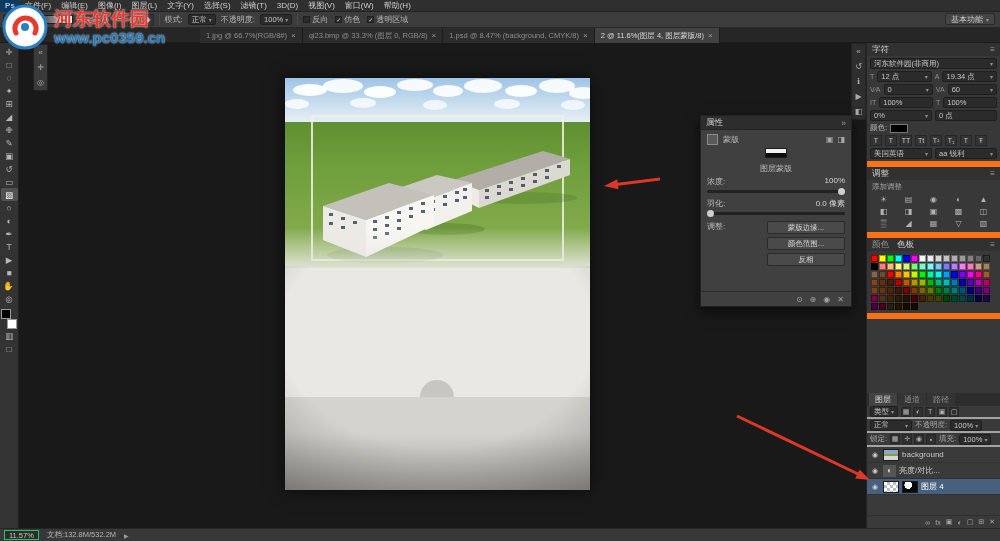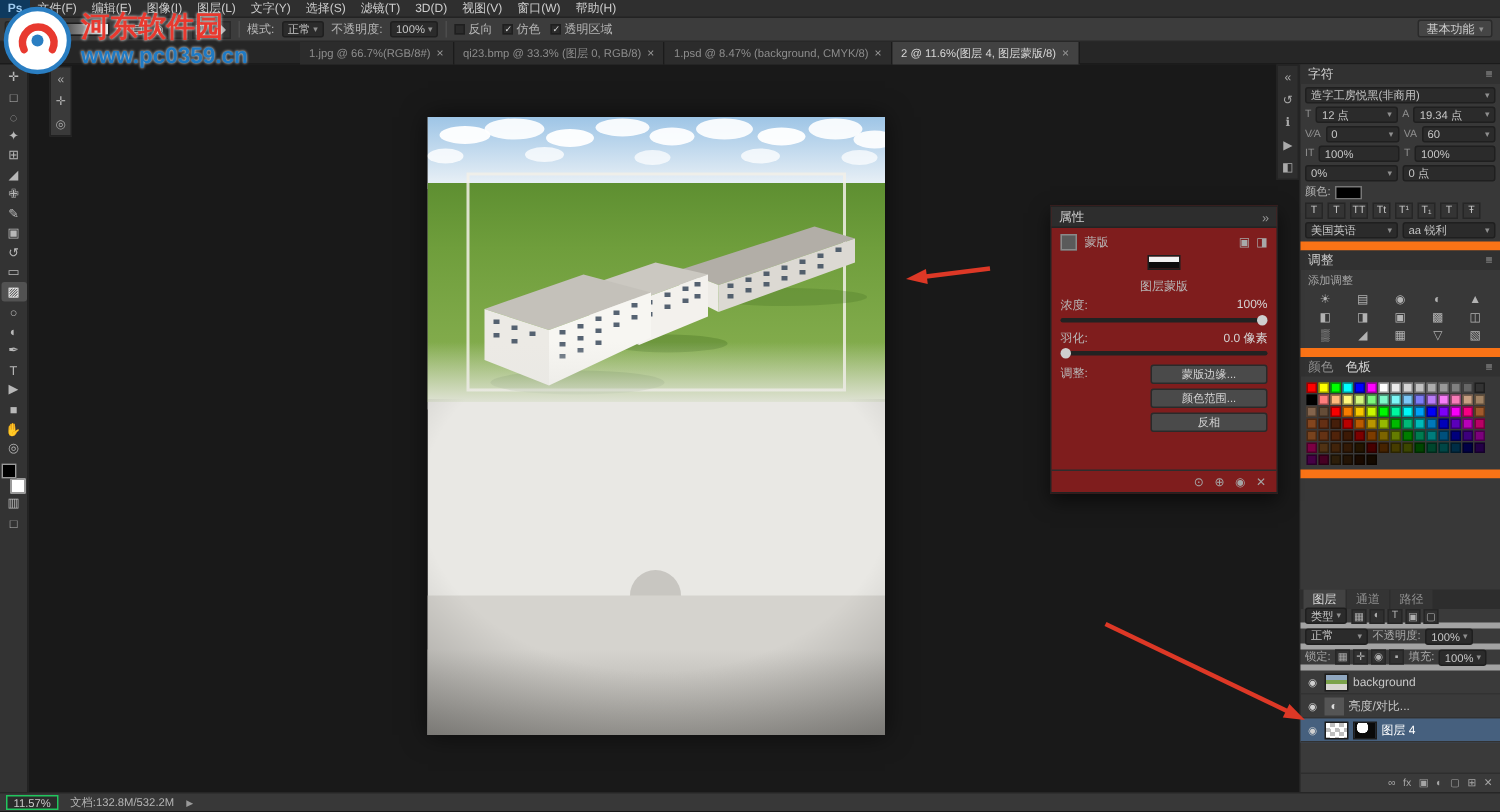--- a/index.html
+++ b/index.html
@@ -63,22 +63,22 @@
 
 
 #arrows{left:0;top:0;width:1000px;height:541px;pointer-events:none;z-index:12;}
 
 
 .watermark{left:2px;top:4px;display:flex;align-items:center;gap:6px;z-index:20;}
 .wm-name{font-size:19px;font-weight:bold;line-height:21px;text-shadow:0 0 2px #fff;}
 .wm-url{font-size:15px;font-weight:bold;line-height:17px;text-shadow:0 0 2px #fff;}
 
 
-.props-panel{left:700px;top:115px;width:152px;height:192px;background:#7f1d1d;border:1px solid #222;
-  box-shadow:0 5px 12px rgba(0,0,0,.55);z-index:8;font-size:8px;margin-top:22px;}
+.props-panel{left:700px;top:115px;width:152px;height:192px;background:#404040;border:1px solid #222;
+  box-shadow:0 5px 12px rgba(0,0,0,.55);z-index:8;font-size:8px;}
 .pp-head{height:14px;background:#2d2d2d;border-bottom:1px solid #232323;display:flex;
   align-items:center;justify-content:space-between;padding:0 5px;color:#cfcfcf;font-size:8.5px;}
 .pp-collapse{color:#9a9a9a;}
 .pp-row{display:flex;align-items:center;gap:5px;padding:0 6px;}
 .pp-mask{height:18px;}
 .mask-ico{width:11px;height:11px;background:#5a5a5a;border:1px solid #8a8a8a;display:inline-block;}
 .pp-right-icons{margin-left:auto;display:flex;gap:4px;color:#a8a8a8;font-size:8px;}
 .pp-thumb{height:26px;flex-direction:column;}
 .thumb{width:22px;height:18px;border:1px solid #1d1d1d;background:linear-gradient(#f2f2f2 45%,#0d0d0d 45%);}
 .pp-label{color:#b8b8b8;}
@@ -119,21 +119,21 @@
 .sw-tab.active{color:#d5d5d5;}
 .swatch-grid{display:flex;flex-wrap:wrap;padding:3px 3px;width:132px;}
 .swatch{width:7px;height:7px;margin:0.5px;border:1px solid rgba(0,0,0,.4);display:inline-block;}
 .dock-filler{height:90px;background:#383838;}
 
 
 .layers-panel{left:866px;top:393px;width:134px;height:135px;background:#3a3a3a;border-left:1px solid #242424;font-size:8px;}
 .lp-tabs{height:13px;background:#2d2d2d;display:flex;gap:1px;align-items:flex-end;padding:0 2px;}
 .lp-tab{padding:1px 6px;background:#343434;color:#8f8f8f;font-size:8px;}
 .lp-tab.active{background:#424242;color:#d8d8d8;}
-.lp-filter,.lp-blend,.lp-lock{display:flex;align-items:center;gap:3px;padding:0 3px;height:13px;border-bottom:4px solid #a3a3a3;}
+.lp-filter,.lp-blend,.lp-lock{display:flex;align-items:center;gap:3px;padding:0 3px;height:13px;border-bottom:2px solid #a3a3a3;}
 .lp-blend{height:14px;}
 .lp-lock{height:14px;}
 .lp-lab{color:#aaa;font-size:7.5px;white-space:nowrap;}
 .fi,.li{width:10px;height:10px;display:inline-flex;align-items:center;justify-content:center;
   background:#303030;border:1px solid #262626;color:#b0b0b0;font-size:7px;}
 .lrow{display:flex;align-items:center;gap:3px;height:16px;padding:0 3px;border-bottom:1px solid #323232;}
 .lrow.selected{background:#46607e;color:#fff;}
 .eye{width:10px;text-align:center;color:#d0d0d0;font-size:7px;}
 .lthumb{width:16px;height:12px;border:1px solid #1d1d1d;display:inline-block;}
 .bgthumb{background:linear-gradient(180deg,#8fa7c0 35%,#7ba24a 35% 60%,#d8d6d0 60%);}
@@ -458,21 +458,21 @@
 
   <div class="abs dock">
 
     <div class="panel">
       <div class="p-head">
         <span>字符</span>
         <span class="p-menu">≡</span>
       </div>
       <div class="cp-row">
         <span class="dd full">
-          <span style="overflow:hidden;white-space:nowrap;">造字工房悦黑(非商用)</span>
+          <span style="overflow:hidden;white-space:nowrap;">河东软件园(非商用)</span>
           <span class="caret">▾</span>
         </span>
       </div>
       <div class="cp-row">
         <span class="mini-ic">T</span>
         <span class="dd half">
             <span>12 点</span>
             <span class="caret">▾</span>
           </span>
         <span class="mini-ic">A</span>

